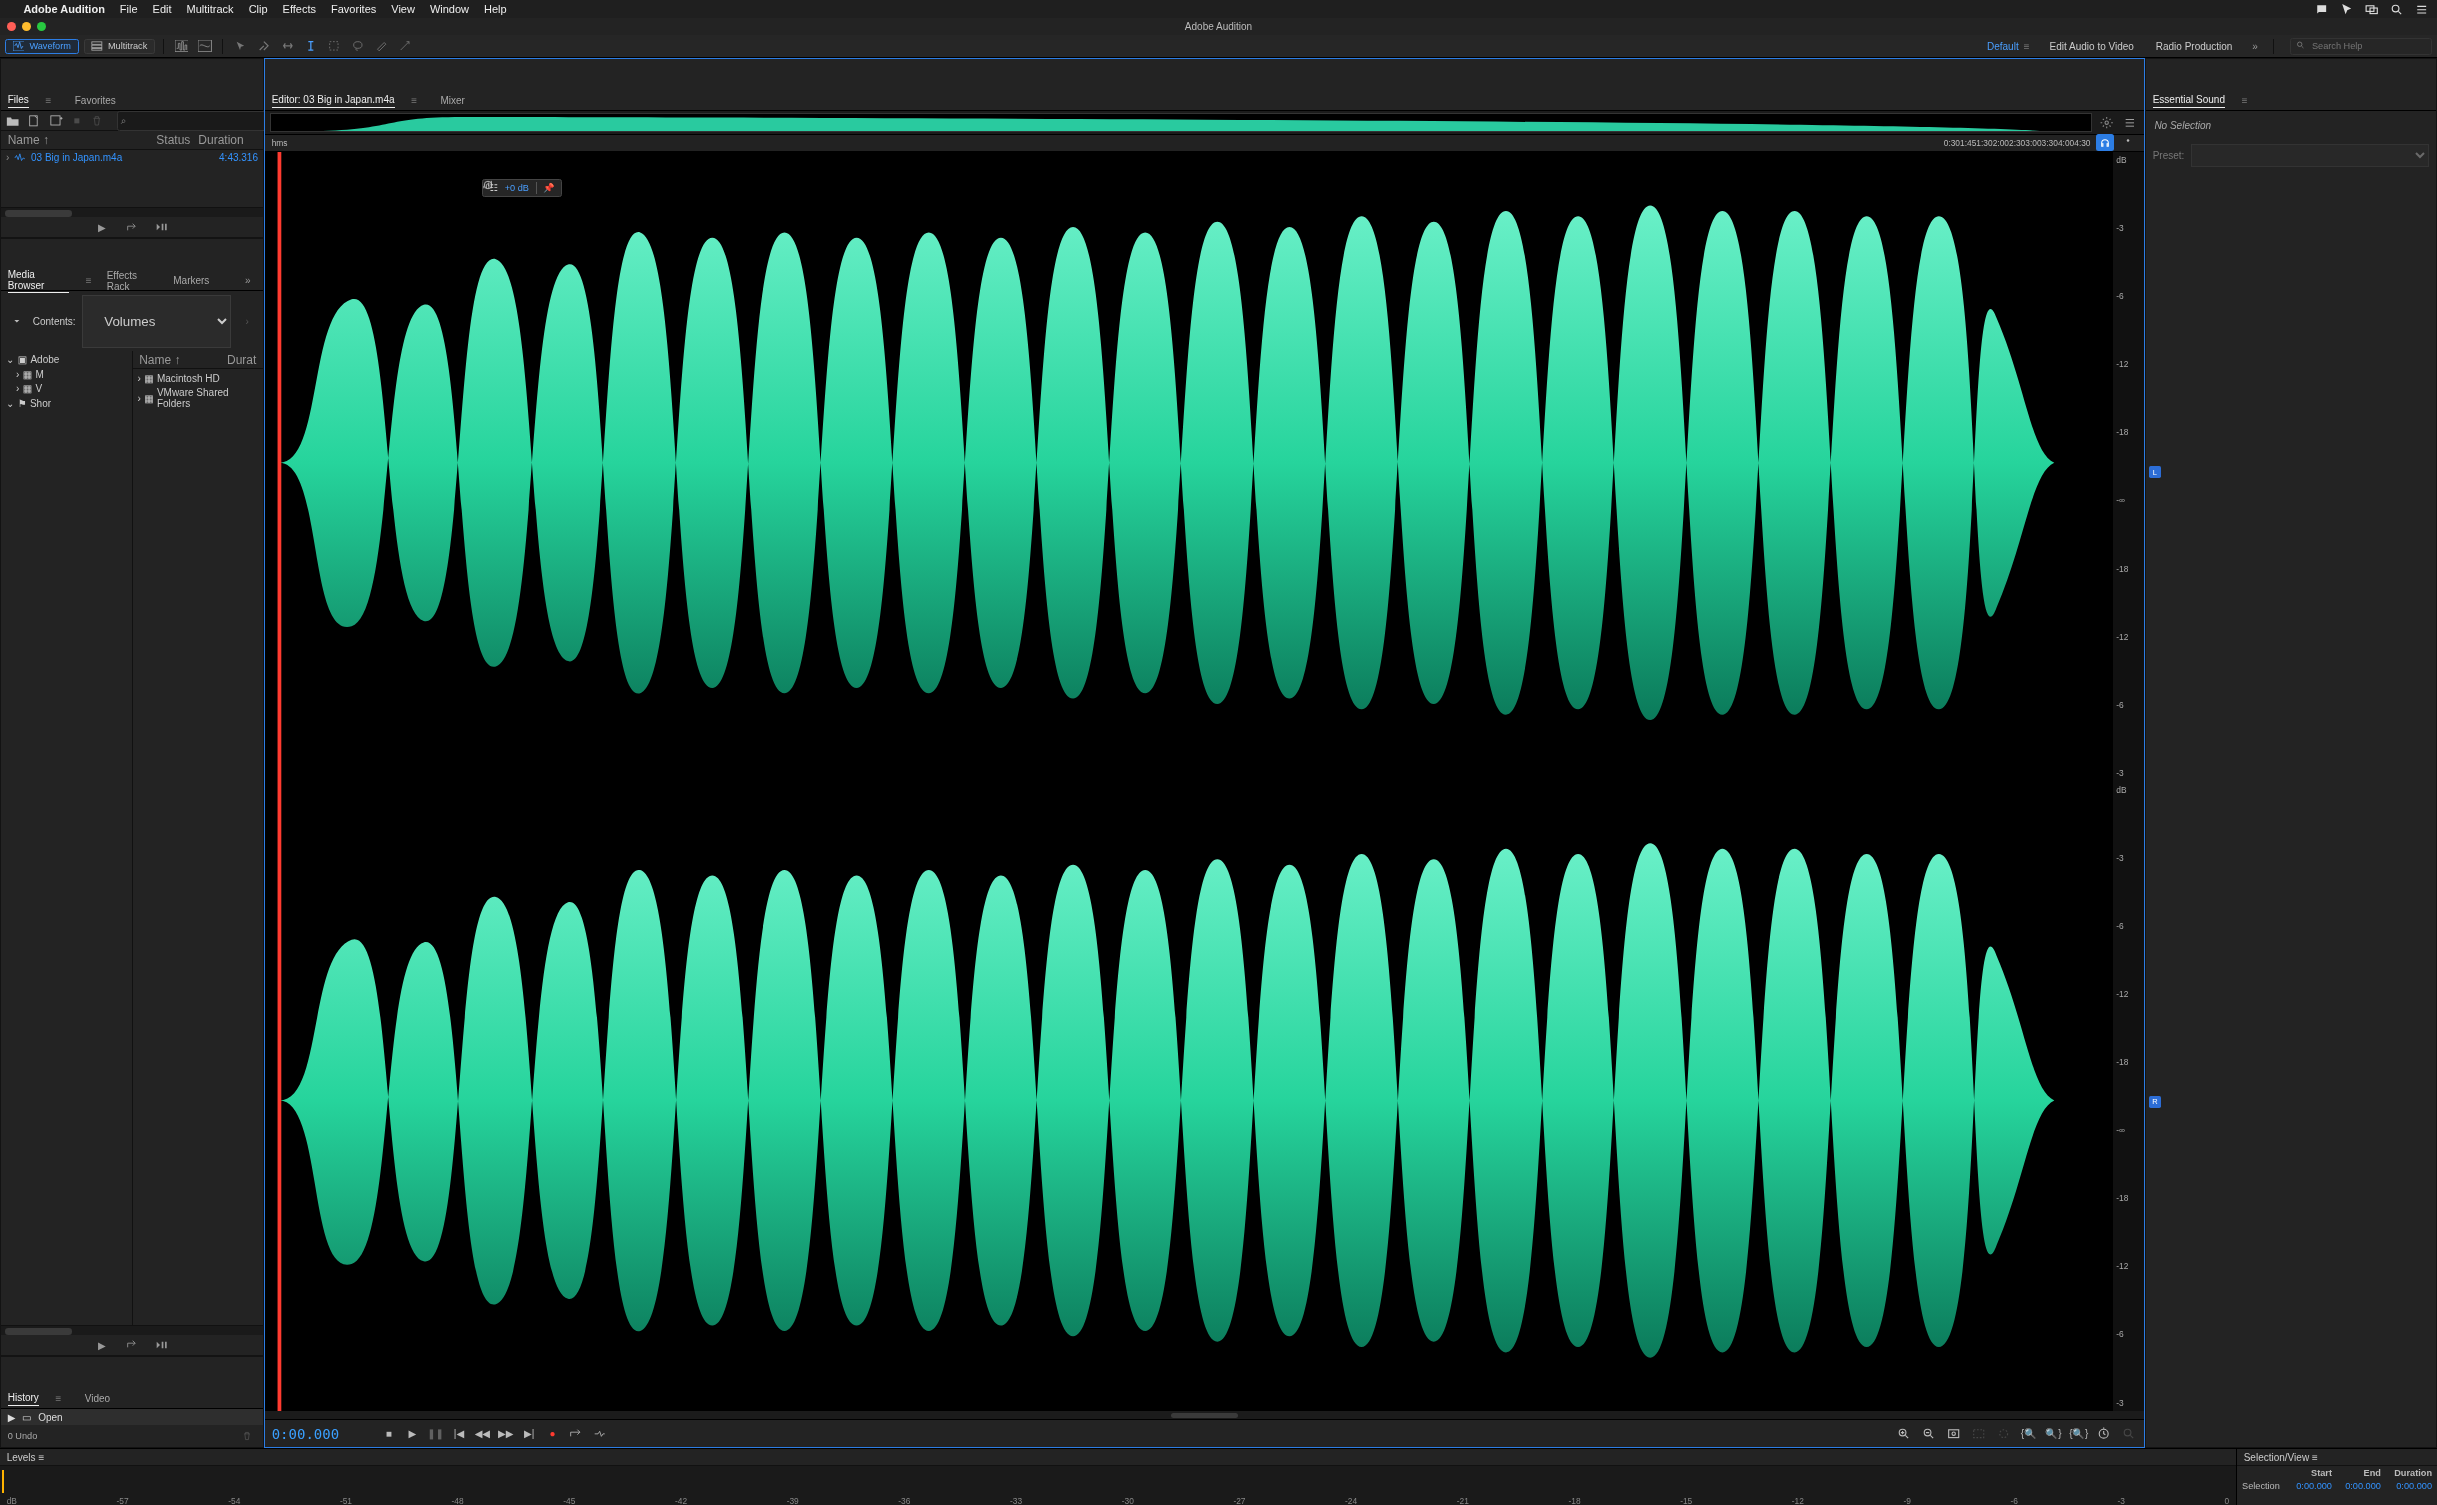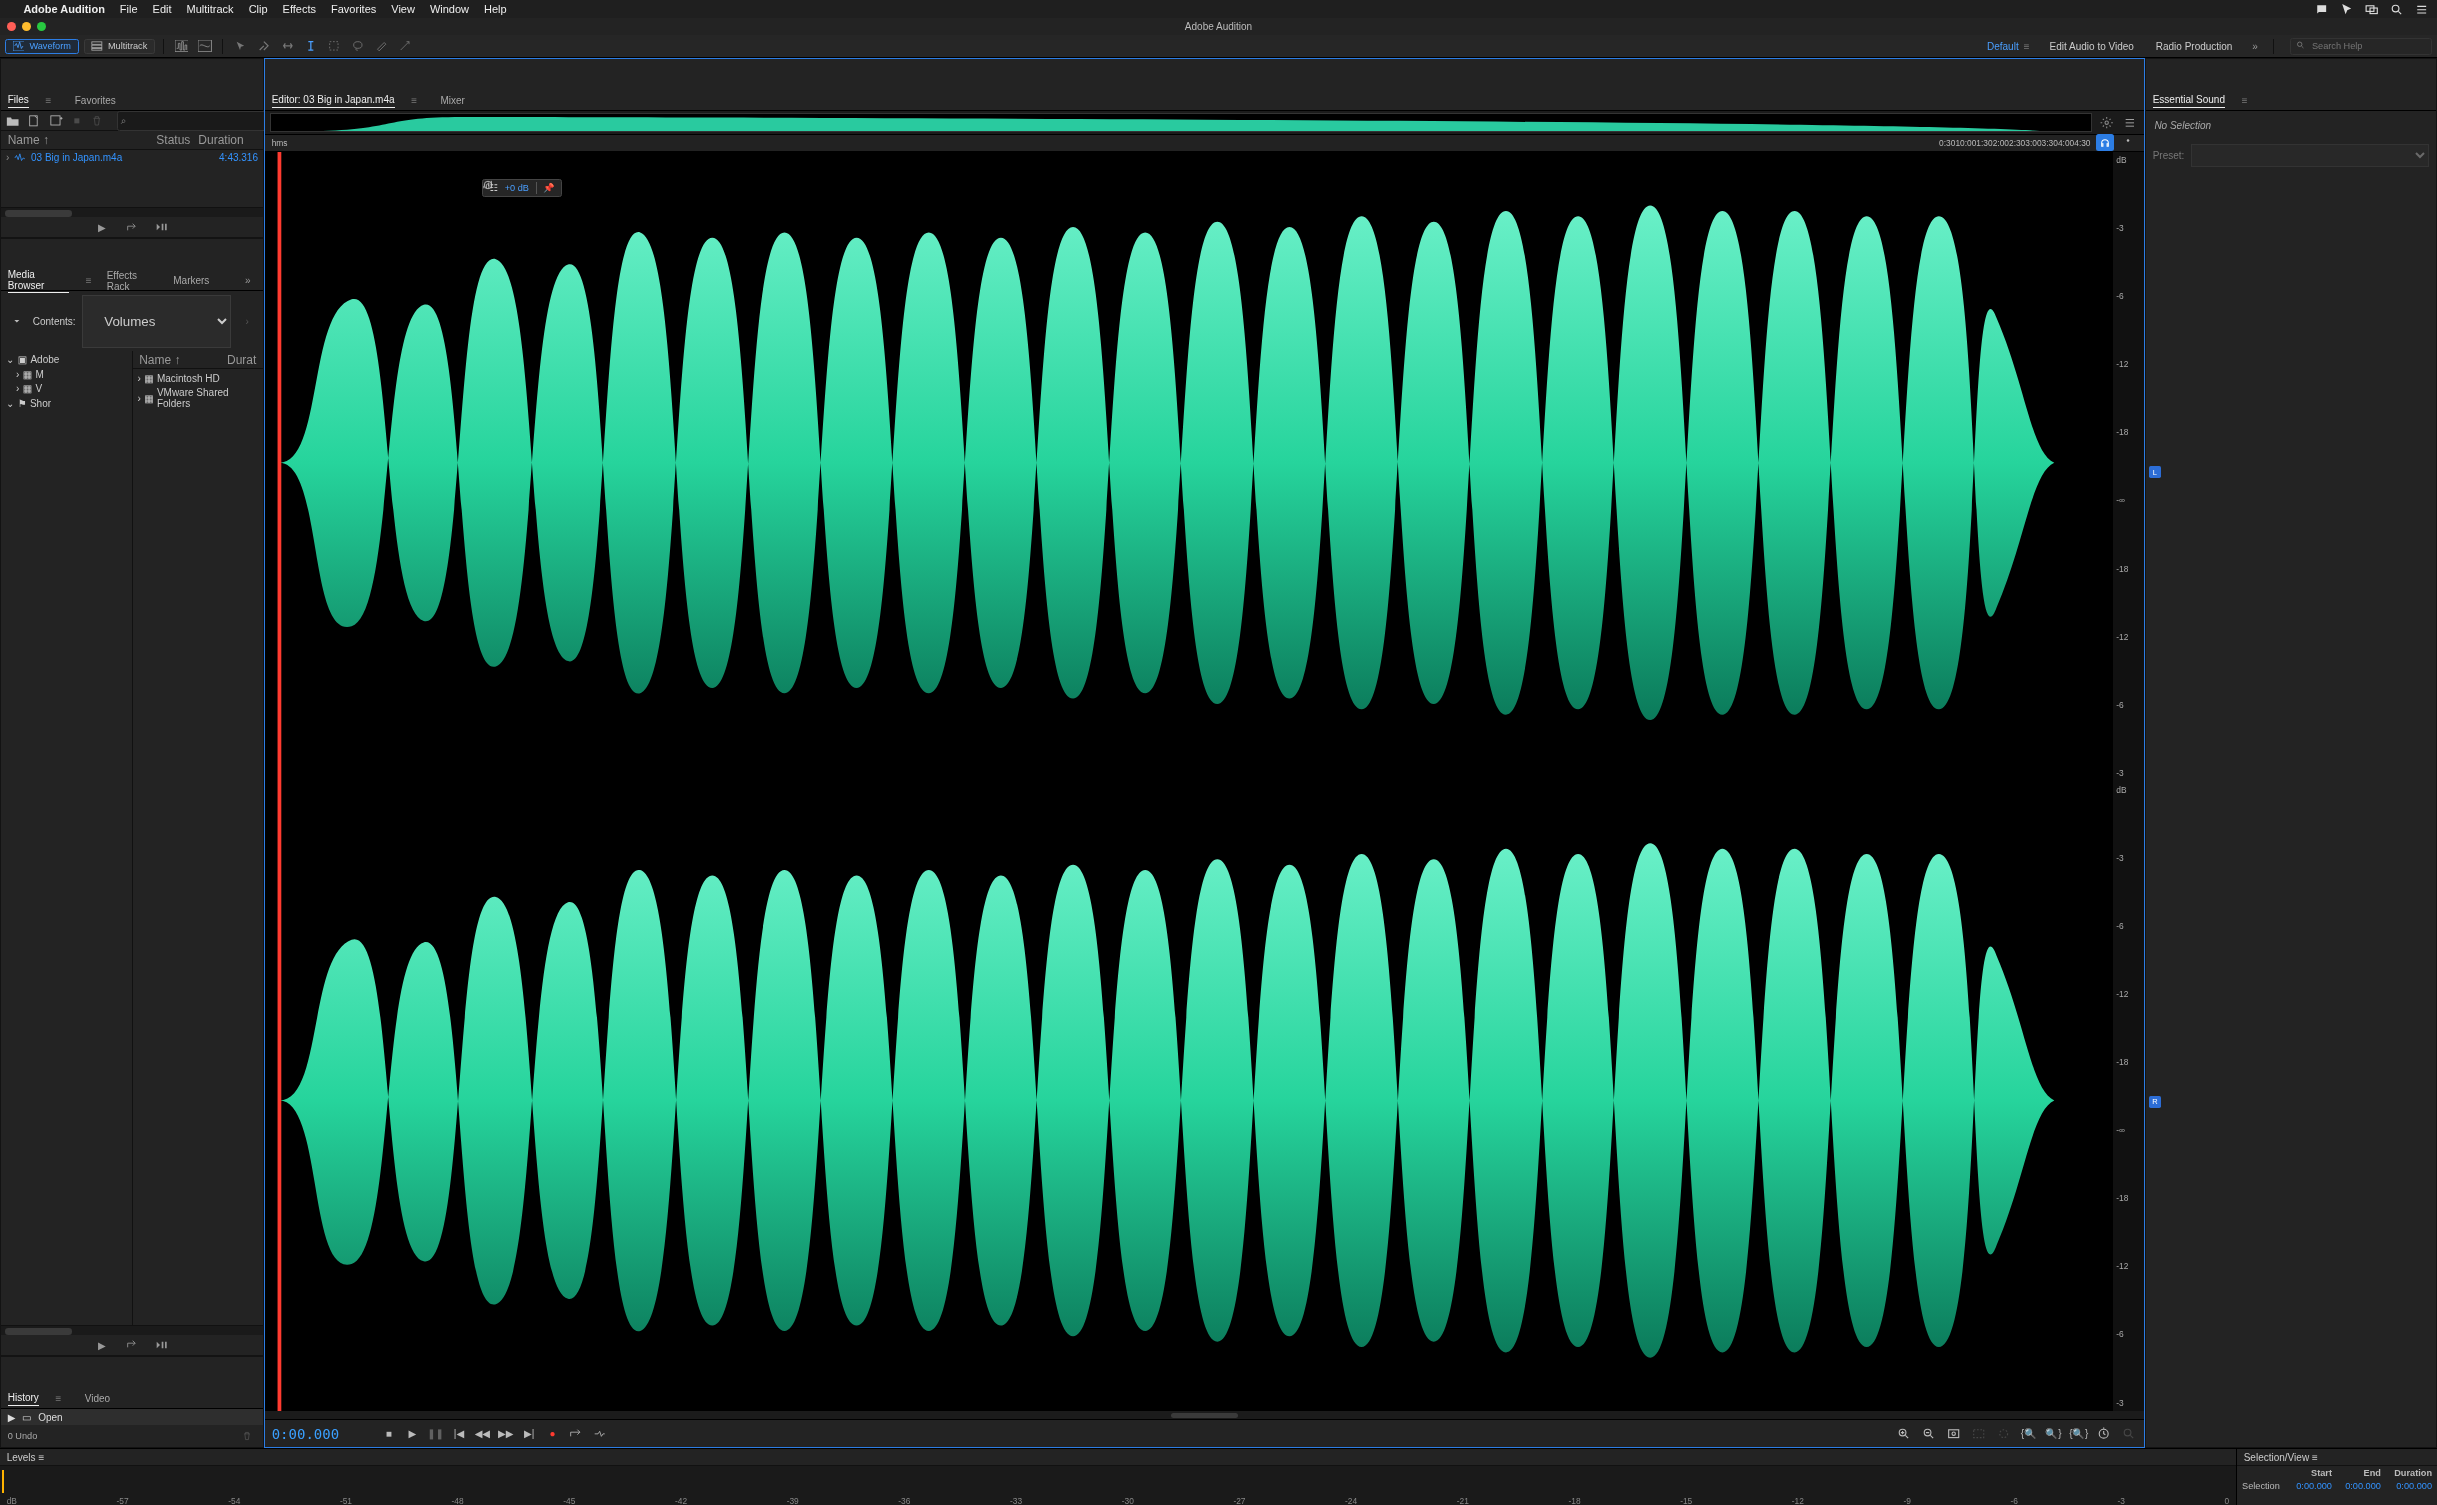--- a/index.html
+++ b/index.html
@@ -453,21 +453,21 @@
       <span class="iconbtn">
           <svg width="11.7" height="11.7" viewBox="0 0 14 14" fill="none" stroke="#bbb">
             <path d="M2 3h10M2 7h10M2 11h10"></path>
           </svg>
         </span>
     </div>
     <div class="timeline">
       <span class="hms">hms</span>
       <div class="ticks">
         <span>0:30</span>
-        <span>10:00</span>
+        <span>1:45</span>
         <span>1:30</span>
         <span>2:00</span>
         <span>2:30</span>
         <span>3:00</span>
         <span>3:30</span>
         <span>4:00</span>
         <span>4:30</span>
       </div>
       <div class="end-icons">
         <span class="iconbtn" style="background:#2c7de4;border-radius:2.5px;color:#fff">

